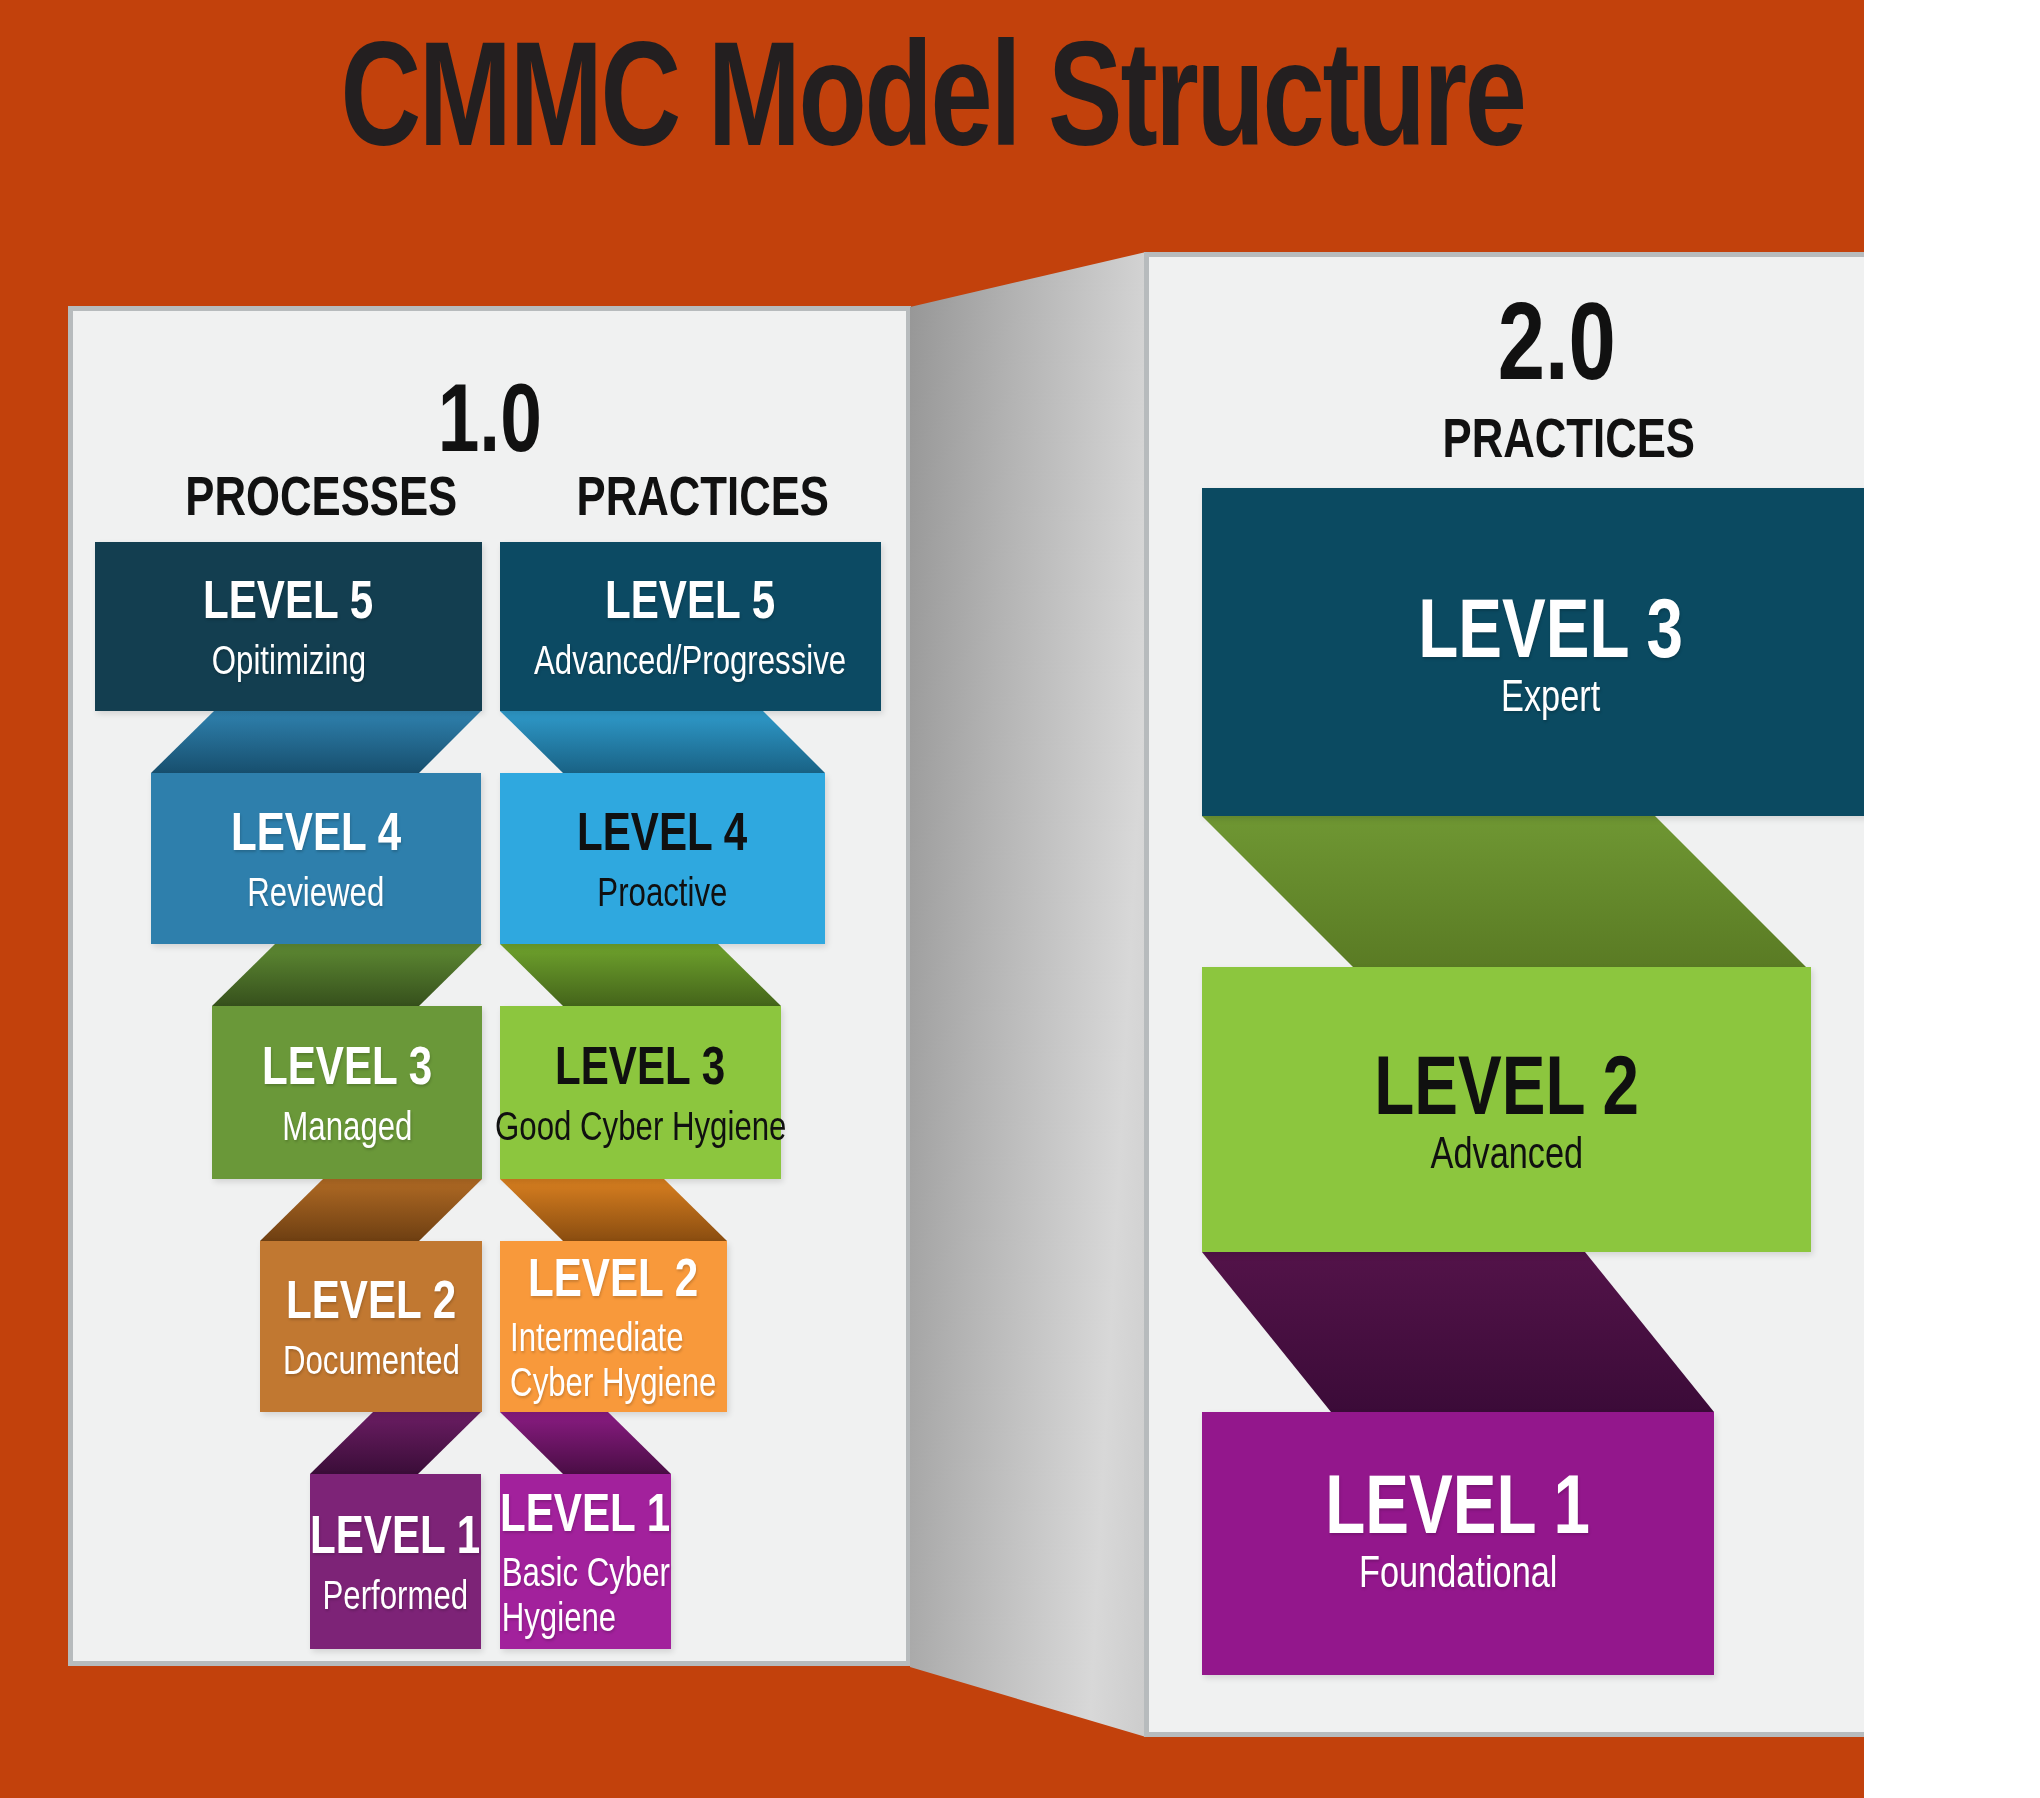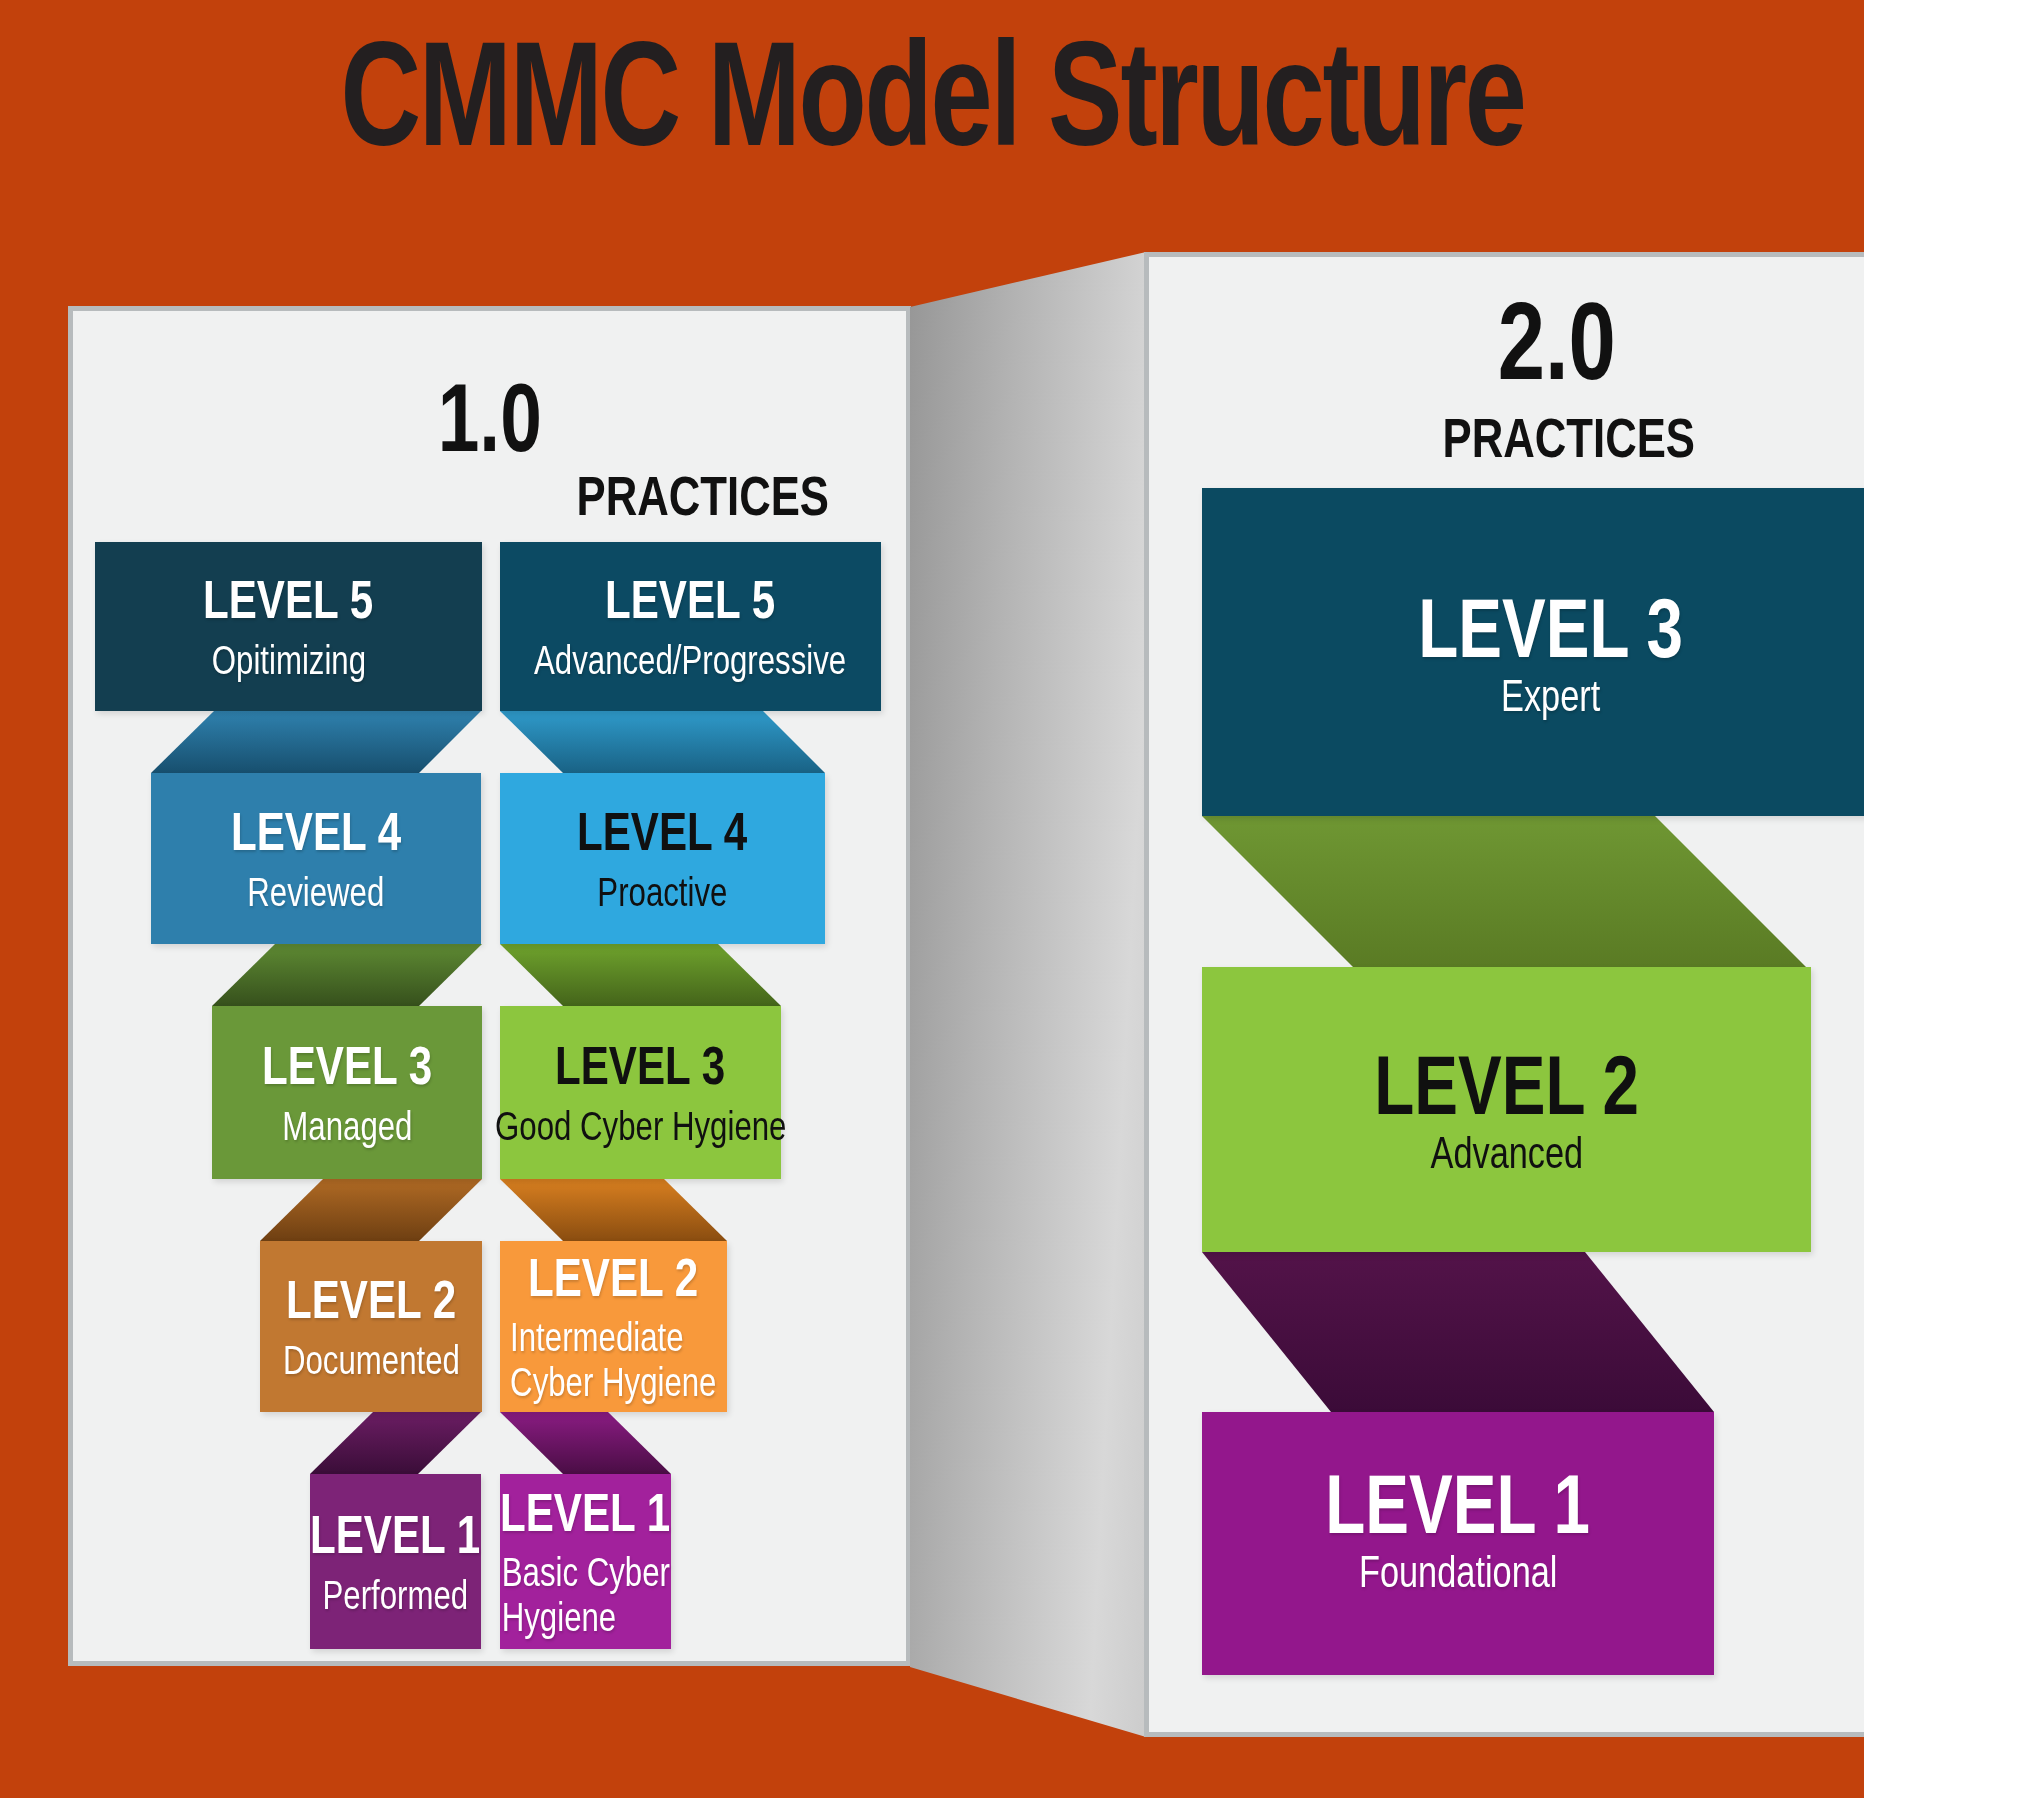--- a/index.html
+++ b/index.html
@@ -104,20 +104,23 @@
     <span class="cond-wide">CMMC Model Structure</span>
   </div>
 
   <div class="abs panel panel-left"></div>
   <div class="abs spine"></div>
   <div class="abs panel panel-right"></div>
 
   <div class="abs v-label v1-label">
     <span class="cond">1.0</span>
   </div>
+  <div class="abs col-head h-processes">
+    <span class="cond">PROCESSES</span>
+  </div>
   <div class="abs col-head h-practices1">
     <span class="cond">PRACTICES</span>
   </div>
 
   <div class="abs fold f-c1-1"></div>
   <div class="abs fold f-c1-2"></div>
   <div class="abs fold f-c1-3"></div>
   <div class="abs fold f-c1-4"></div>
 
   <div class="abs block b-c1-5" style="background: rgb(19, 62, 80); color: rgb(255, 255, 255);">

